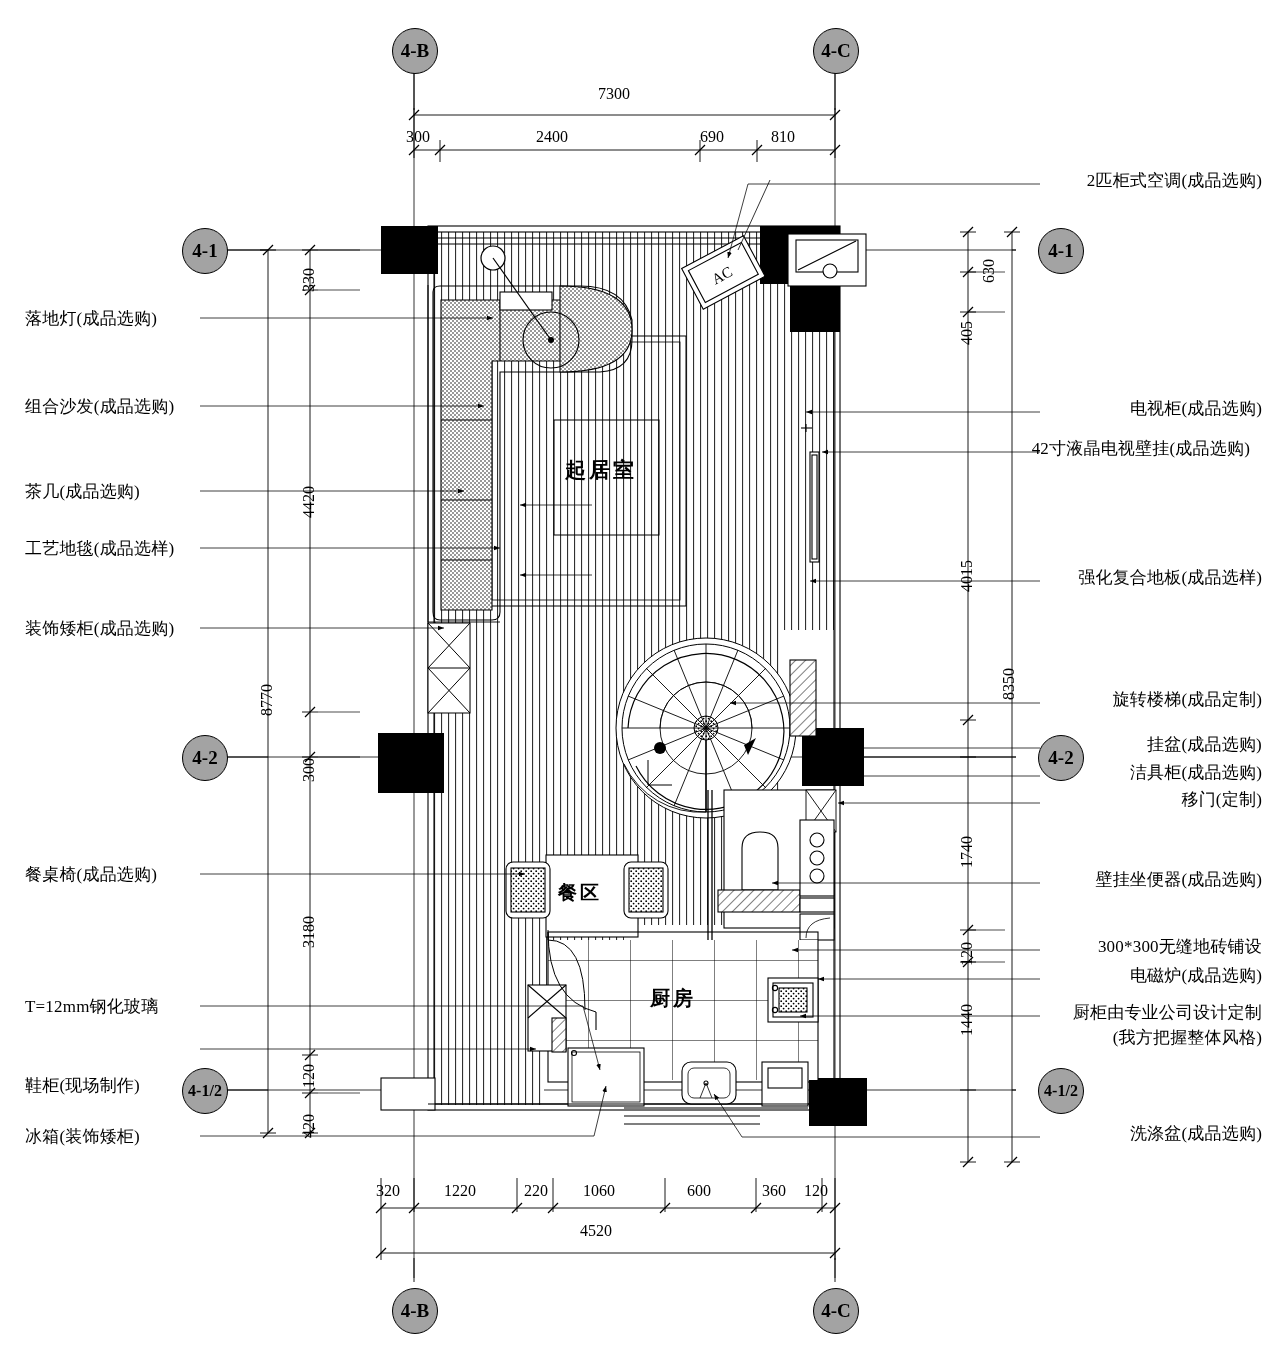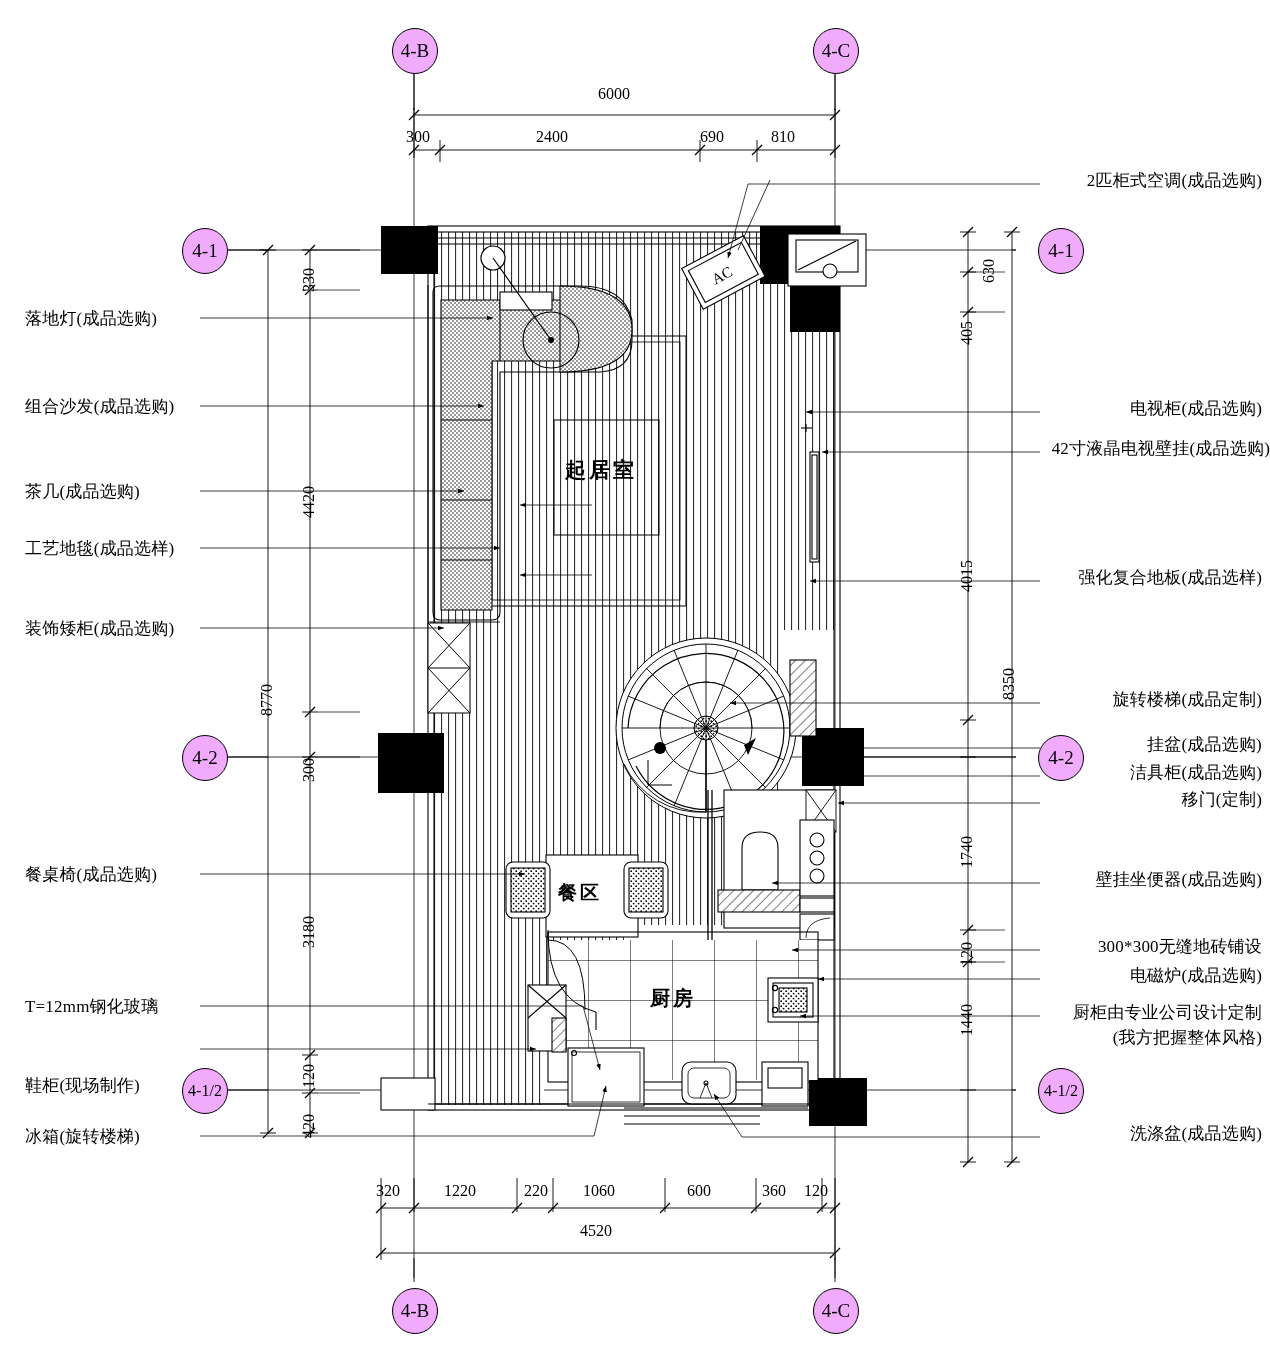--- a/index.html
+++ b/index.html
@@ -15,21 +15,21 @@
        font-family:"Liberation Serif","DejaVu Serif",serif;letter-spacing:.2px;}
   .lbl.r{text-align:right;}
   .dim{position:absolute;white-space:nowrap;font-size:16px;
        font-family:"Liberation Serif","DejaVu Serif",serif;}
   .dimv{position:absolute;white-space:nowrap;font-size:16px;
         font-family:"Liberation Serif","DejaVu Serif",serif;
         transform-origin:0 0;transform:rotate(-90deg);}
   .room{position:absolute;white-space:nowrap;font-size:21px;font-weight:700;
         font-family:"Liberation Serif","DejaVu Serif",serif;letter-spacing:3px;}
   .bub{position:absolute;width:44px;height:44px;border:1.4px solid #000;border-radius:50%;
-       display:flex;align-items:center;justify-content:center;font-size:19px;background:#f0abfc;}
+       display:flex;align-items:center;justify-content:center;font-size:19px;background:#a3a3a3;font-weight:bold;}
   .bub.sm{font-size:16px;}
 </style>
 </head>
 <body>
 
 <div class="stage">
 
 <svg class="plan" viewBox="0 0 1270 1354">
   <defs>
     <pattern id="wood" width="7" height="10" patternUnits="userSpaceOnUse">
@@ -458,21 +458,21 @@
 <div class="bub" style="left:813px;top:1288px;">4-C</div>
 
 <div class="bub" style="left:182px;top:228px;">4-1</div>
 <div class="bub" style="left:182px;top:735px;">4-2</div>
 <div class="bub sm" style="left:182px;top:1068px;">4-1/2</div>
 
 <div class="bub" style="left:1038px;top:228px;">4-1</div>
 <div class="bub" style="left:1038px;top:735px;">4-2</div>
 <div class="bub sm" style="left:1038px;top:1068px;">4-1/2</div>
 
-<div class="dim" style="left:598px;top:85px;">6000</div>
+<div class="dim" style="left:598px;top:85px;">7300</div>
 <div class="dim" style="left:406px;top:128px;">300</div>
 <div class="dim" style="left:536px;top:128px;">2400</div>
 <div class="dim" style="left:700px;top:128px;">690</div>
 <div class="dim" style="left:771px;top:128px;">810</div>
 
 <div class="dim" style="left:580px;top:1222px;">4520</div>
 <div class="dim" style="left:376px;top:1182px;">320</div>
 <div class="dim" style="left:444px;top:1182px;">1220</div>
 <div class="dim" style="left:524px;top:1182px;">220</div>
 <div class="dim" style="left:583px;top:1182px;">1060</div>
@@ -497,25 +497,25 @@
 <div class="dimv" style="left:958px;top:1036px;">1440</div>
 
 <div class="lbl" style="left:25px;top:310px;">落地灯(成品选购)</div>
 <div class="lbl" style="left:25px;top:398px;">组合沙发(成品选购)</div>
 <div class="lbl" style="left:25px;top:483px;">茶几(成品选购)</div>
 <div class="lbl" style="left:25px;top:540px;">工艺地毯(成品选样)</div>
 <div class="lbl" style="left:25px;top:620px;">装饰矮柜(成品选购)</div>
 <div class="lbl" style="left:25px;top:866px;">餐桌椅(成品选购)</div>
 <div class="lbl" style="left:25px;top:998px;text-align:center;">T=12mm钢化玻璃</div>
 <div class="lbl" style="left:25px;top:1077px;">鞋柜(现场制作)</div>
-<div class="lbl" style="left:25px;top:1128px;">冰箱(旋转楼梯)</div>
+<div class="lbl" style="left:25px;top:1128px;">冰箱(装饰矮柜)</div>
 
 <div class="lbl r" style="right:8px;top:172px;">2匹柜式空调(成品选购)</div>
 <div class="lbl r" style="right:8px;top:400px;">电视柜(成品选购)</div>
-<div class="lbl r" style="right:0;top:440px;">42寸液晶电视壁挂(成品选购)</div>
+<div class="lbl r" style="right:20px;top:440px;">42寸液晶电视壁挂(成品选购)</div>
 <div class="lbl r" style="right:8px;top:569px;">强化复合地板(成品选样)</div>
 <div class="lbl r" style="right:8px;top:691px;">旋转楼梯(成品定制)</div>
 <div class="lbl r" style="right:8px;top:736px;">挂盆(成品选购)</div>
 <div class="lbl r" style="right:8px;top:764px;">洁具柜(成品选购)</div>
 <div class="lbl r" style="right:8px;top:791px;">移门(定制)</div>
 <div class="lbl r" style="right:8px;top:871px;">壁挂坐便器(成品选购)</div>
 <div class="lbl r" style="right:8px;top:938px;">300*300无缝地砖铺设</div>
 <div class="lbl r" style="right:8px;top:967px;">电磁炉(成品选购)</div>
 <div class="lbl r" style="right:8px;top:1004px;">厨柜由专业公司设计定制</div>
 <div class="lbl r" style="right:8px;top:1029px;">(我方把握整体风格)</div>

